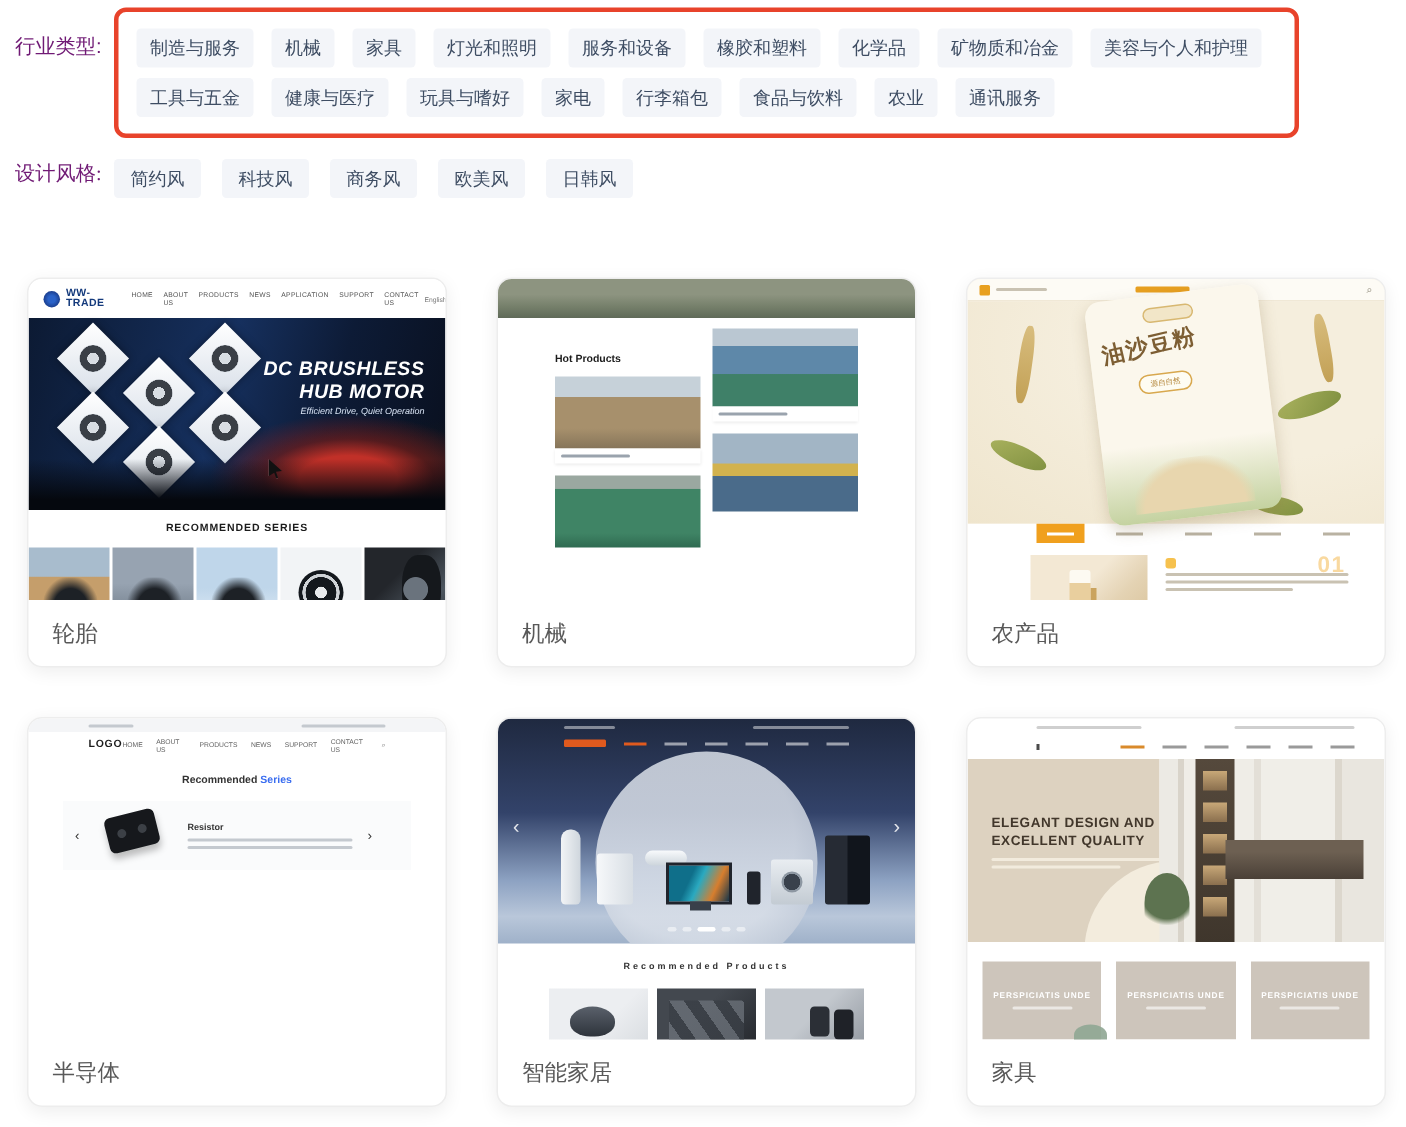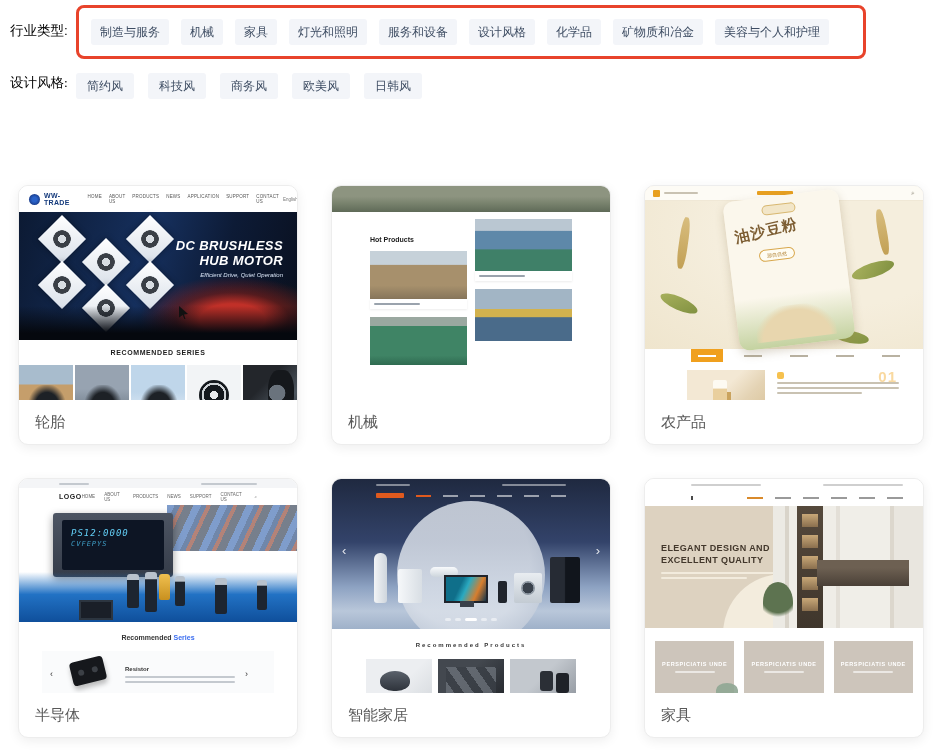--- a/index.html
+++ b/index.html
@@ -3,21 +3,21 @@
 <meta charset="utf-8">
 <style>
   * { margin:0; padding:0; box-sizing:border-box; }
   html,body { background:#fff; }
   body { width:937px; height:751px; position:relative; overflow:hidden;
          font-family:"Liberation Sans","DejaVu Sans",sans-serif; }
 
   
   .filters { position:absolute; left:10px; top:5px; width:917px; }
   .filter-row { display:flex; align-items:flex-start; }
-  .filter-label { font-size:13.5px; color:#000000; width:66px; flex:0 0 66px; padding-top:17px; }
+  .filter-label { font-size:13.5px; color:#701a75; width:66px; flex:0 0 66px; padding-top:17px; }
   .filter-label.mid { padding-top:7px; }
   .filter-label.low { padding-top:6px; }
 
   .industry-box { border:3px solid #e8432b; border-radius:8px; padding:4px 0; width:790px; }
   .tag-row { display:flex; flex-wrap:wrap; gap:12px; margin:7px 12px; }
   .tag { font-size:12px; color:#3e4d63; background:#f3f5f9; padding:5px 9px;
          border-radius:3px; line-height:16px; white-space:nowrap; cursor:pointer; }
   .style-row { display:flex; gap:14px; margin-top:6px; }
   .style-row .tag { padding:5px 11px; }
 
@@ -291,24 +291,34 @@
 
   <div class="filter-row">
     <span class="filter-label">行业类型:</span>
     <div class="industry-box">
       <div class="tag-row">
         <span class="tag">制造与服务</span>
         <span class="tag">机械</span>
         <span class="tag">家具</span>
         <span class="tag">灯光和照明</span>
         <span class="tag">服务和设备</span>
-        <span class="tag">设计风格</span>
+        <span class="tag">橡胶和塑料</span>
         <span class="tag">化学品</span>
         <span class="tag">矿物质和冶金</span>
         <span class="tag">美容与个人和护理</span>
+      </div>
+      <div class="tag-row">
+        <span class="tag">工具与五金</span>
+        <span class="tag">健康与医疗</span>
+        <span class="tag">玩具与嗜好</span>
+        <span class="tag">家电</span>
+        <span class="tag">行李箱包</span>
+        <span class="tag">食品与饮料</span>
+        <span class="tag">农业</span>
+        <span class="tag">通讯服务</span>
       </div>
     </div>
   </div>
 
   <div class="filter-row row-style">
     <span class="filter-label mid">设计风格:</span>
     <div class="style-row">
       <span class="tag">简约风</span>
       <span class="tag">科技风</span>
       <span class="tag">商务风</span>
@@ -479,37 +489,20 @@
         <nav>
           <span>HOME</span>
           <span>ABOUT US</span>
           <span>PRODUCTS</span>
           <span>NEWS</span>
           <span>SUPPORT</span>
           <span>CONTACT US</span>
           <span class="p4-search4">⌕</span>
         </nav>
       </div>
-      <div class="p4-hero">
-        <i class="p4-cables"></i>
-        <div class="p4-device">
-          <div class="p4-screen">
-            <span>PS12:0000</span>
-            <span class="s2">CVFEPYS</span>
-          </div>
-        </div>
-        <i class="p4-pcb"></i>
-        <i class="cap c1"></i>
-        <i class="cap c2"></i>
-        <i class="cap yellow"></i>
-        <i class="cap c3"></i>
-        <i class="cap c4"></i>
-        <i class="cap c5"></i>
-        <i class="p4-chip"></i>
-      </div>
       <div class="p4-sec">
         <span class="dark">Recommended</span>
         <span class="blue">Series</span>
       </div>
       <div class="p4-strip">
         <span class="p4-arr">‹</span>
         <div class="p4-chipimg">
             <i class="body"></i>
           </div>
         <div class="p4-ptext">

